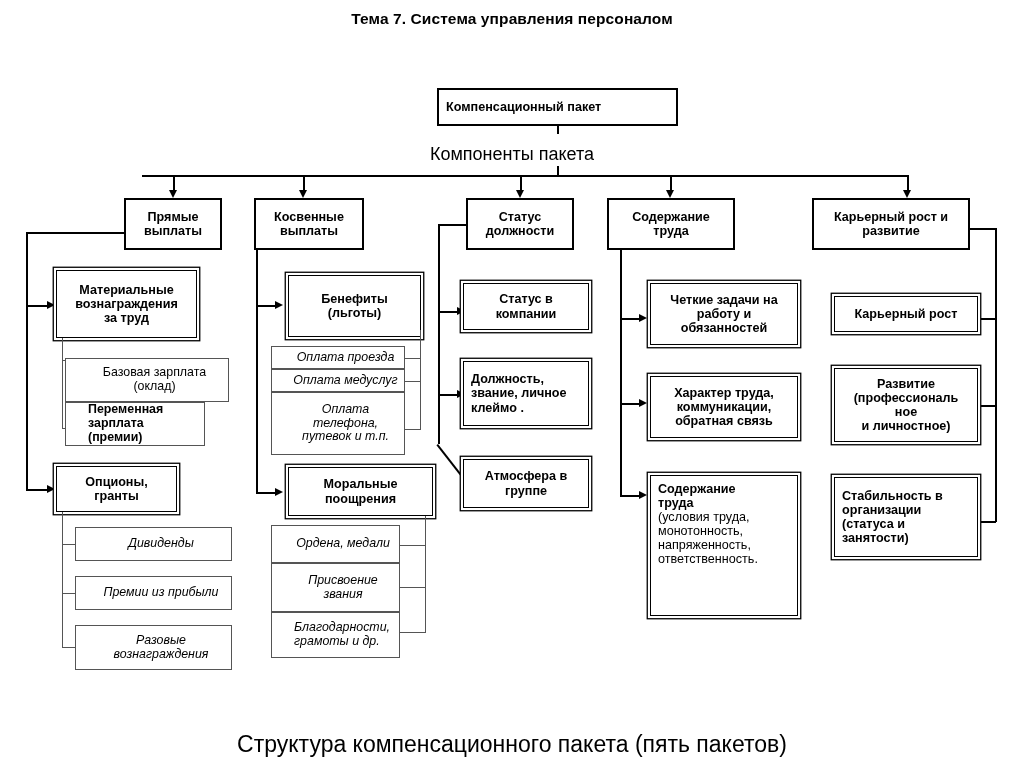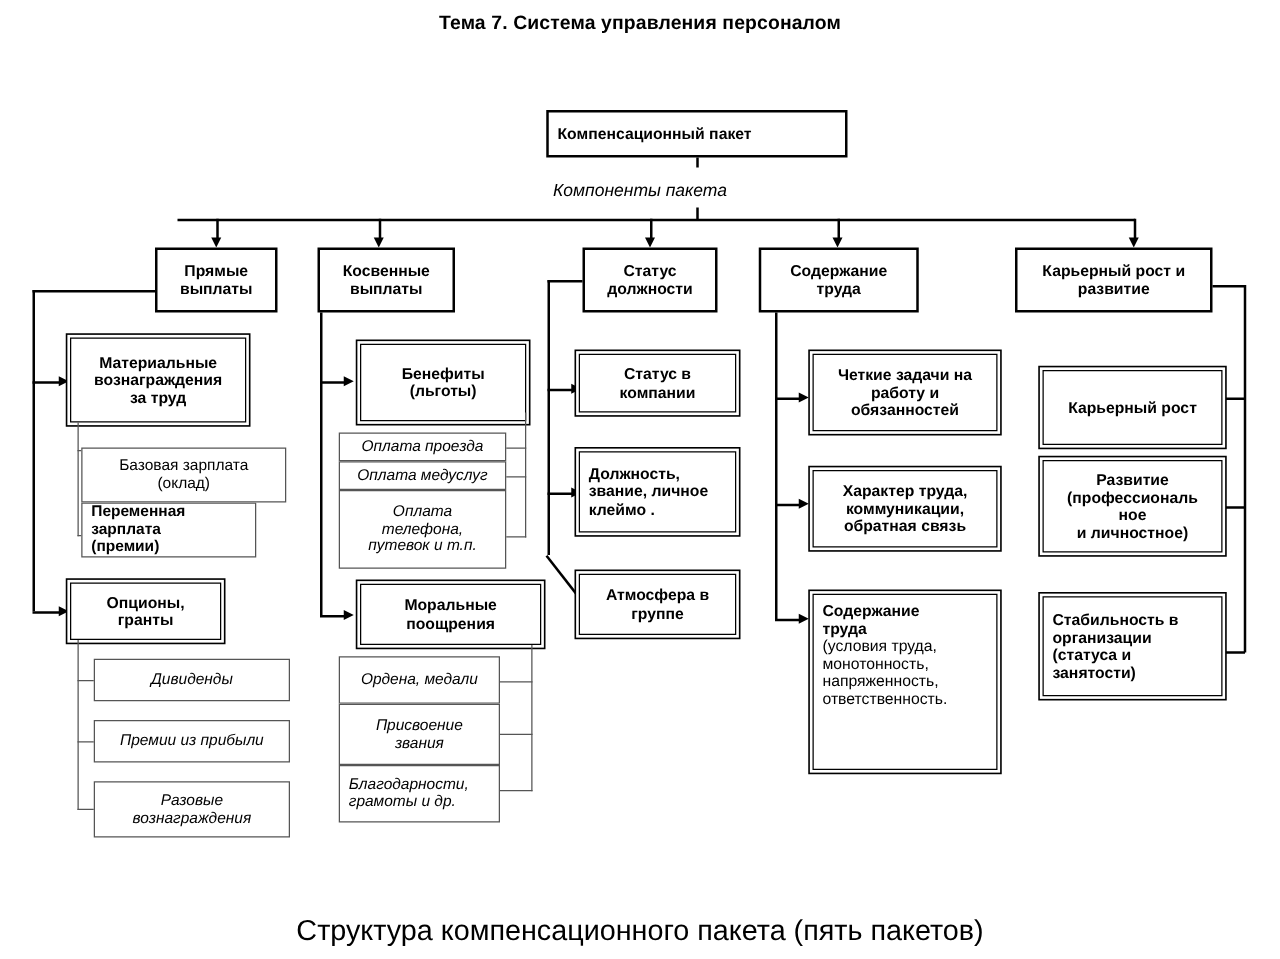--- a/index.html
+++ b/index.html
@@ -16,21 +16,21 @@
     position: absolute; left: 0; top: 10px; width: 1024px;
     text-align: center; font-size: 15.5px; font-weight: bold;
     letter-spacing: 0.1px;
   }
   .caption {
     position: absolute; left: 0; top: 731px; width: 1024px;
     text-align: center; font-size: 23px; font-weight: normal;
   }
   .comp-label {
     position: absolute; left: 0; top: 144px; width: 1024px;
-    text-align: center; font-size: 14px; font-style: italic;
+    text-align: center; font-size: 18px; 
   }
 
   
   .box {
     position: absolute; background: #fff;
     display: flex; align-items: center; justify-content: center;
     text-align: center; line-height: 1.12;
   }
   .box > span { display: block; width: 100%; padding: 0 3px; }
 
@@ -38,21 +38,21 @@
   .bx-heavy { border: 2.6px solid #000; font-weight: bold; font-size: 12.6px; }
 
   
   .bx-double {
     border: 1.3px solid #000;
     box-shadow: 0 0 0 2.1px #fff, 0 0 0 3.4px #000;
     font-weight: bold; font-size: 12.6px;
   }
 
   
-  .bx-thin { border: 1.1px solid #555; font-size: 12.4px; }
+  .bx-thin { border: 1.1px solid #555; font-size: 12.4px; padding-left: 15px; }
 
   .al-left  { text-align: left; }
   .al-left > span { padding-left: 7px; }
   .italic { font-style: italic; }
   .normalw { font-weight: normal; }
 
   
   .ln { position: absolute; background: #000; }
   .h { height: 1.5px; }
   .v { width: 1.5px; }
@@ -305,21 +305,21 @@
 
   <div class="ln h" style="left:970px; top:228px; width:26px;"></div>
   <div class="ln v" style="left:995px; top:228px; height:294px;"></div>
   <div class="ln h" style="left:975px; top:318px; width:21px;"></div>
   <div class="arr arr-l" style="left:967px; top:313.5px;"></div>
   <div class="ln h" style="left:975px; top:405px; width:21px;"></div>
   <div class="arr arr-l" style="left:967px; top:400.5px;"></div>
   <div class="ln h" style="left:975px; top:521px; width:21px;"></div>
   <div class="arr arr-l" style="left:967px; top:516.5px;"></div>
 
-  <div class="box bx-double" style="left:834px; top:296px; width:144px; height:60px;">
+  <div class="box bx-double" style="left:834px; top:296px; width:144px; height:36px;">
     <span>Карьерный рост</span>
   </div>
   <div class="box bx-double" style="left:834px; top:368px; width:144px; height:74px;">
     <span>
       <span>Развитие</span><br>
       <span>(профессиональ</span><br>
       <span>ное</span><br>
       <span>и личностное)</span>
     </span>
   </div>

